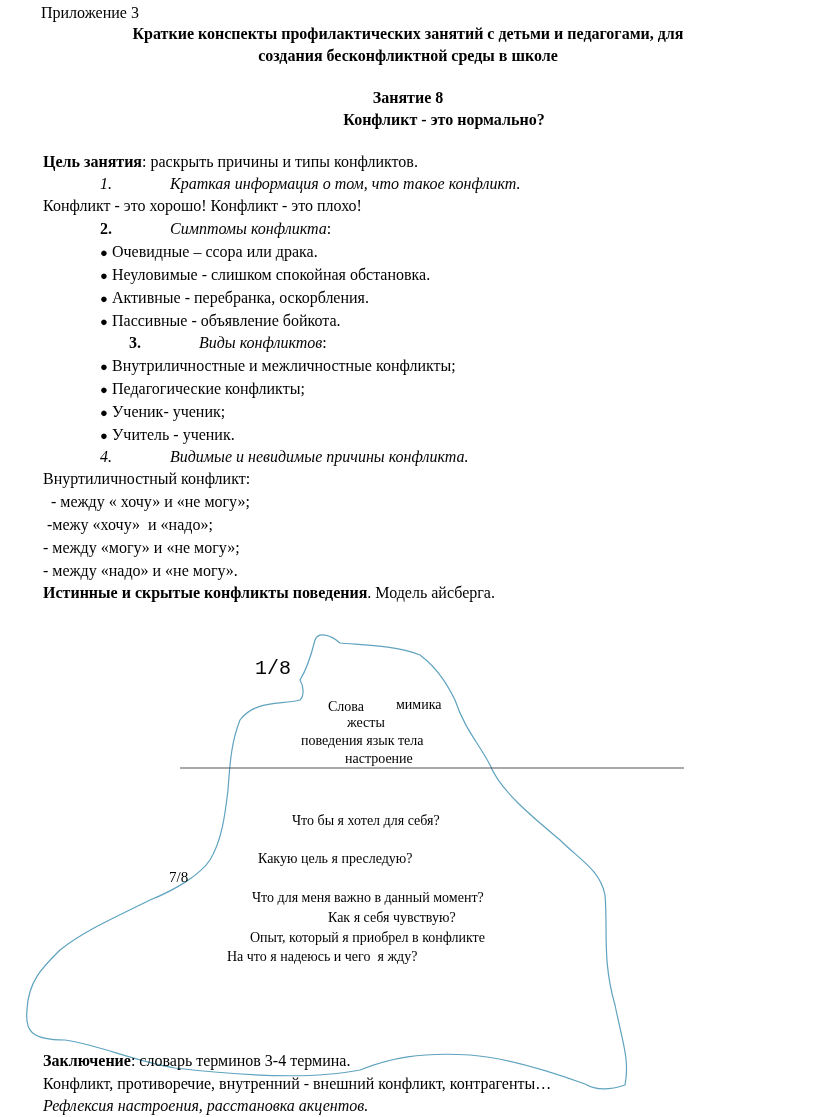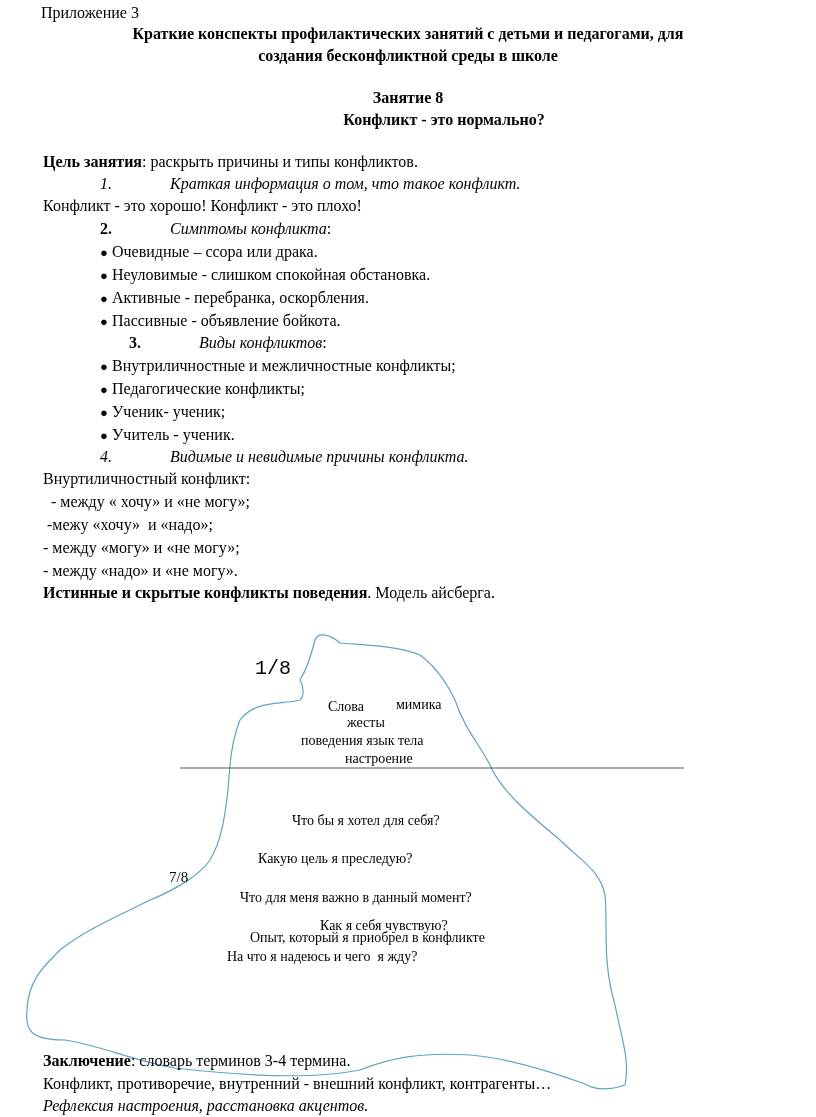--- a/index.html
+++ b/index.html
@@ -95,22 +95,22 @@
 <div class="abs" style="left:255px; top:659px; font-size:20px;font-family:Liberation Mono, monospace;">1/8</div>
 <div class="abs ice-text" style="left:320px; top:700px;margin-left:8px;">Слова</div>
 <div class="abs ice-text" style="left:396px; top:698px;">мимика</div>
 <div class="abs ice-text" style="left:347px; top:716px;">жесты</div>
 <div class="abs ice-text" style="left:301px; top:734px;">поведения язык тела</div>
 <div class="abs ice-text" style="left:345px; top:752px;">настроение</div>
 
 <div class="abs" style="left:169px; top:870px; font-size:15px;">7/8</div>
 <div class="abs ice-text" style="left:292px; top:814px;">Что бы я хотел для себя?</div>
 <div class="abs ice-text" style="left:258px; top:852px;">Какую цель я преследую?</div>
-<div class="abs ice-text" style="left:240px; top:891px;">Что для меня важно в данный момент?</div>
-<div class="abs ice-text" style="left:320px; top:911px;margin-top:8px;">Как я себя чувствую?</div>
+<div class="abs ice-text" style="left:252px; top:891px;">Что для меня важно в данный момент?</div>
+<div class="abs ice-text" style="left:328px; top:911px;">Как я себя чувствую?</div>
 <div class="abs ice-text" style="left:250px; top:931px;">Опыт, который я приобрел в конфликте</div>
 <div class="abs ice-text" style="left:227px; top:950px; white-space:pre;">На что я надеюсь и чего  я жду?</div>
 
 <div class="abs" style="left:43px; top:1053px;">
   <span class="bold">Заключение</span><span>: словарь терминов 3-4 термина.</span>
 </div>
 <div class="abs" style="left:43px; top:1076px;">Конфликт, противоречие, внутренний - внешний конфликт, контрагенты…</div>
 <div class="abs ital" style="left:43px; top:1098px;">Рефлексия настроения, расстановка акцентов.</div>
 
 </body></html>

